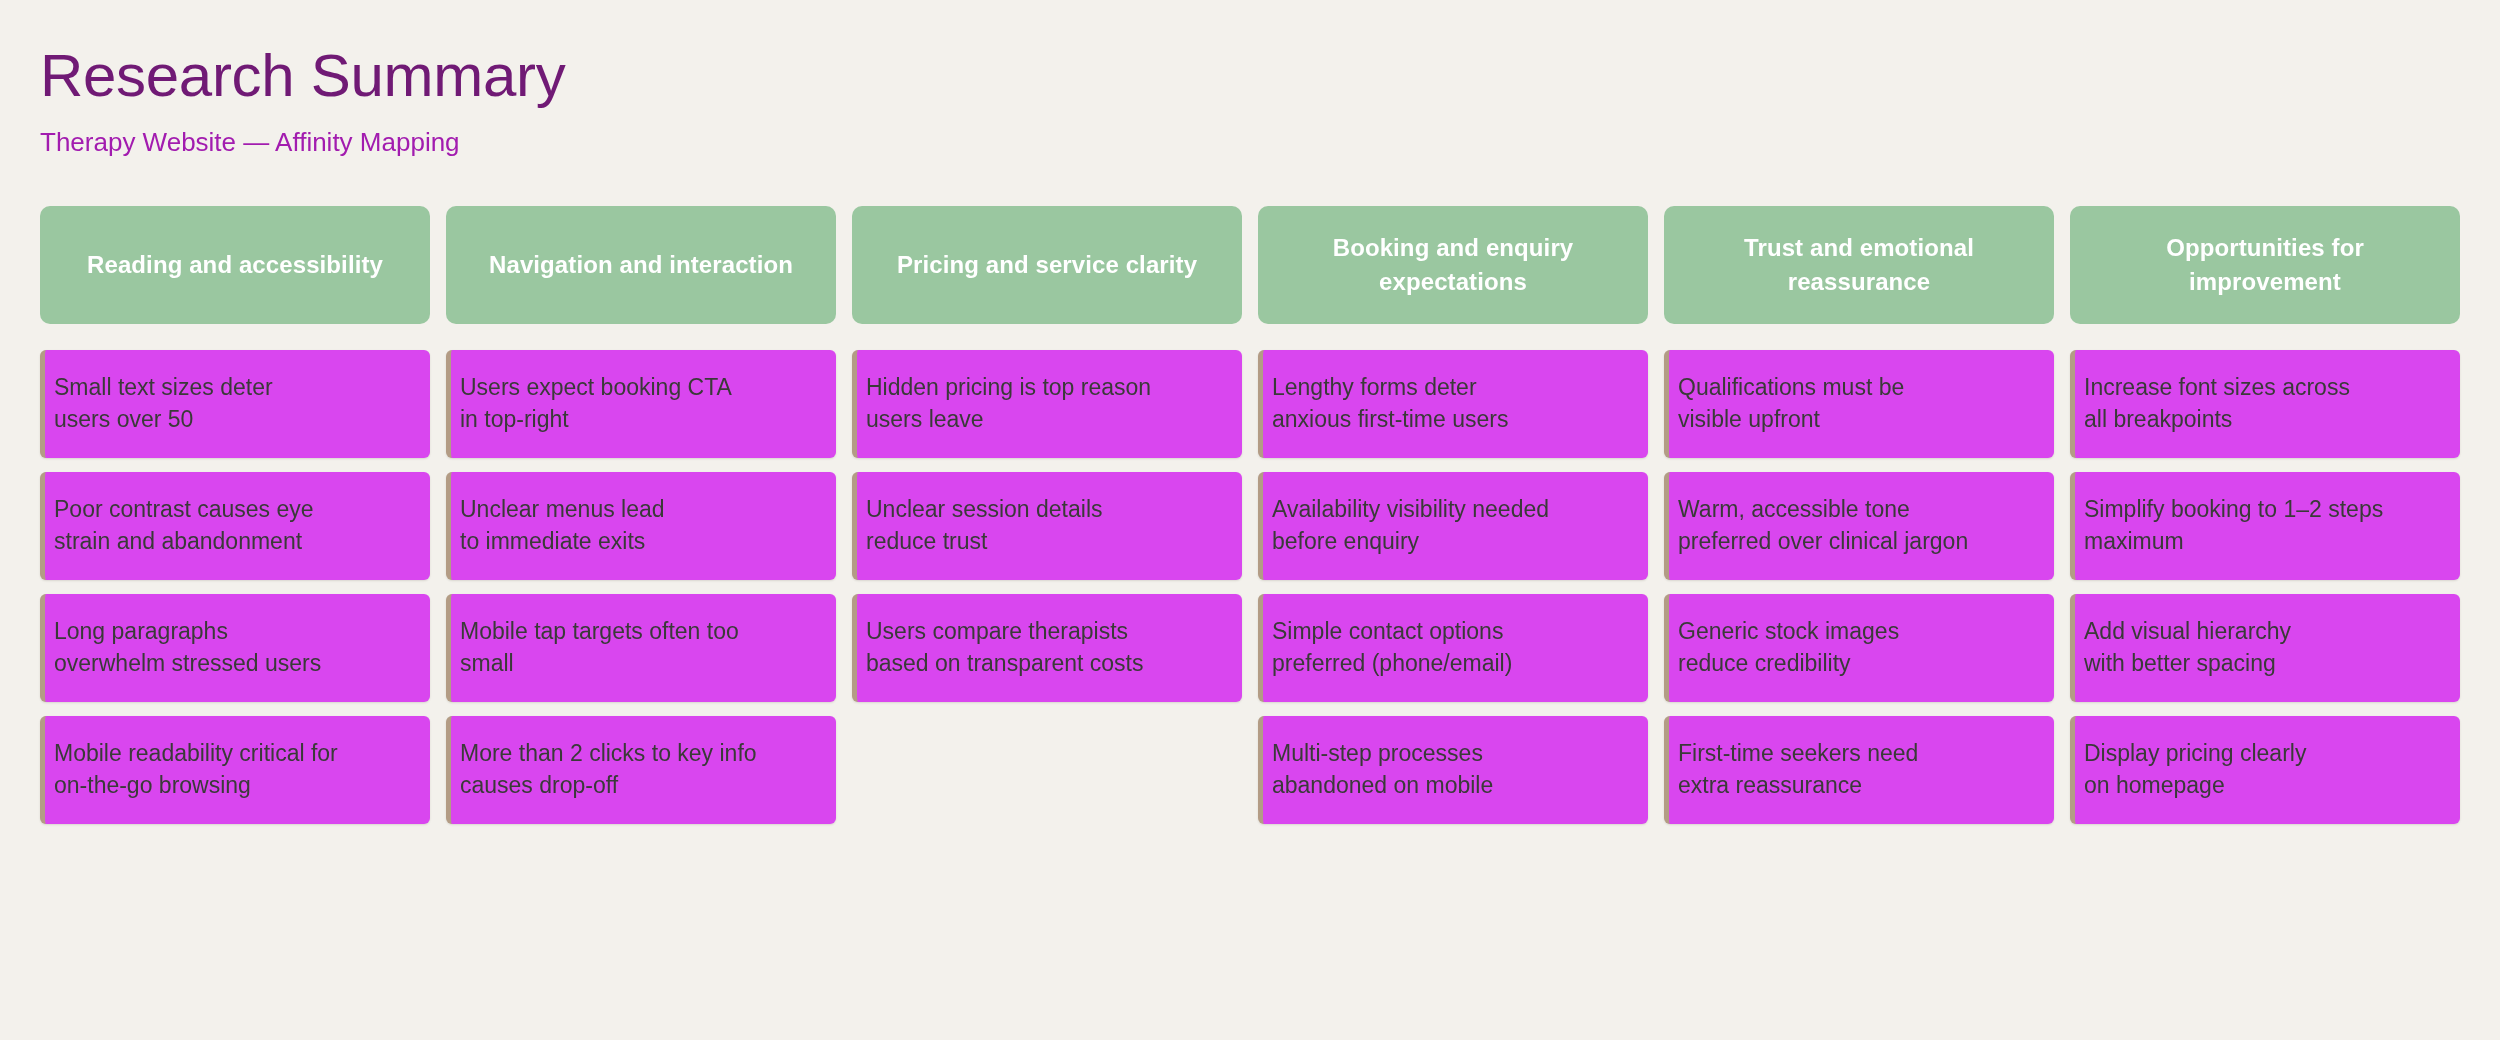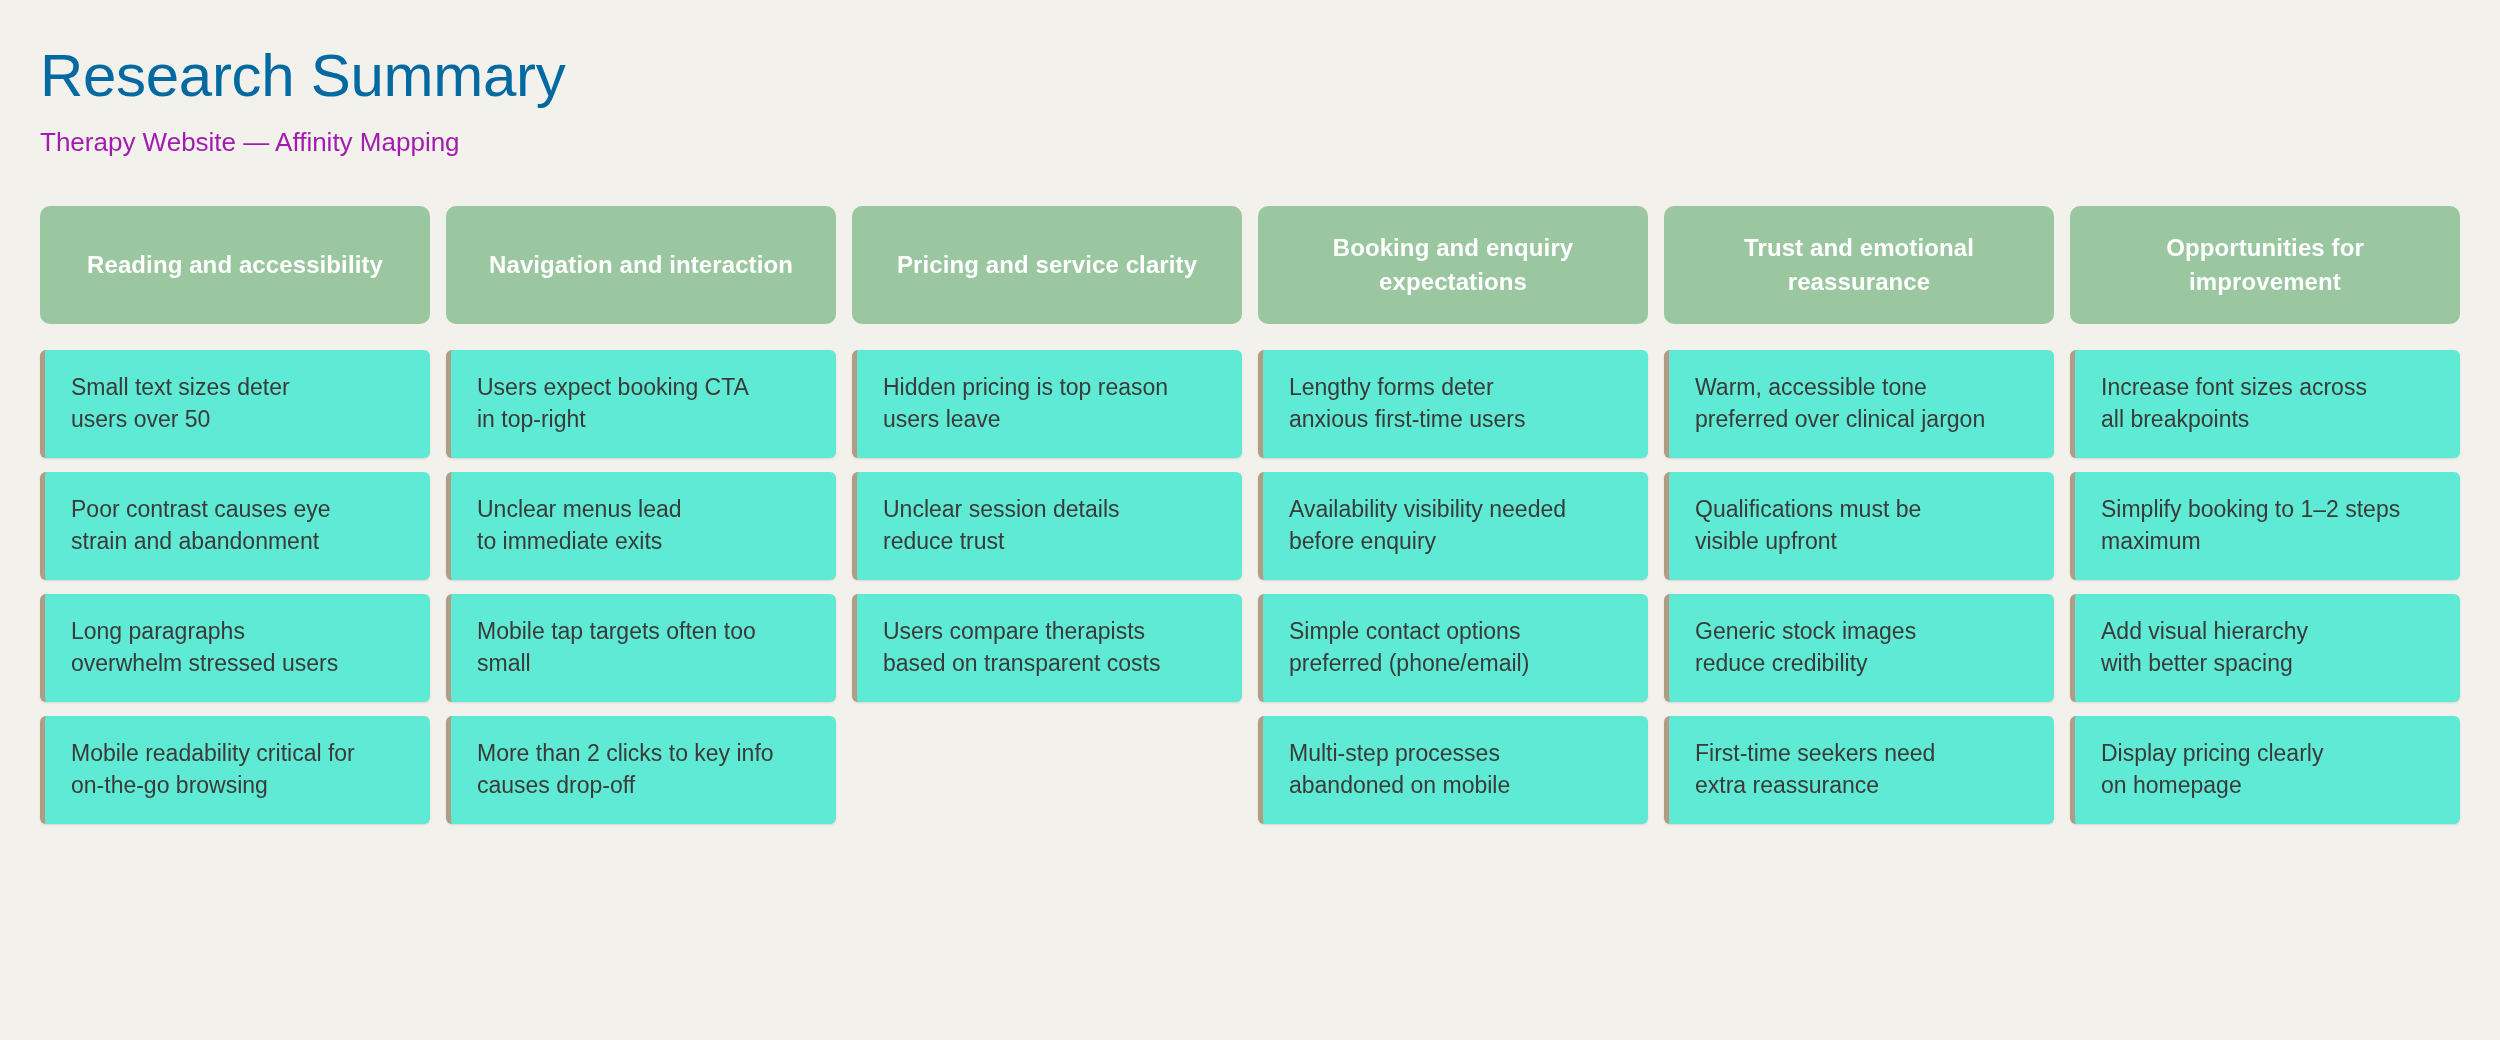--- a/index.html
+++ b/index.html
@@ -22,21 +22,21 @@
   }
 
   
   .page-header {
     padding: 44px 0 0 40px;
   }
 
   .page-title {
     font-size: 60px;
     font-weight: 400;
-    color: #0369a1;
+    color: #701a75;
     letter-spacing: -0.3px;
     line-height: 1.08;
   }
 
   .page-subtitle {
     margin-top: 18px;
     font-size: 26px;
     font-weight: 400;
     color: #a21caf;
     line-height: 1.2;
@@ -77,27 +77,27 @@
   }
 
   .cards {
     margin-top: 26px;
     display: flex;
     flex-direction: column;
     gap: 14px;
   }
 
   .note-card {
-    background: #5eead4;
+    background: #d946ef;
     border-left: 5px solid #b39c85;
     border-radius: 6px;
     min-height: 108px;
     display: flex;
     align-items: center;
-    padding: 14px 16px 14px 26px;
+    padding: 14px 16px 14px 9px;
     box-shadow: 0 1px 2px rgba(90, 80, 65, 0.16);
   }
 
   .note-card-text {
     font-size: 23px;
     line-height: 1.37;
     color: #3a3a38;
     white-space: pre-line;
   }
 </style>
@@ -199,28 +199,28 @@
 abandoned on mobile</span>
           </div>
         </div>
       </div>
       <div class="column">
         <div class="column-header">
           <span class="column-header-label">Trust and emotional reassurance</span>
         </div>
         <div class="cards">
           <div class="note-card">
+            <span class="note-card-text">Qualifications must be
+visible upfront</span>
+          </div>
+          <div class="note-card">
             <span class="note-card-text">Warm, accessible tone
 preferred over clinical jargon</span>
           </div>
           <div class="note-card">
-            <span class="note-card-text">Qualifications must be
-visible upfront</span>
-          </div>
-          <div class="note-card">
             <span class="note-card-text">Generic stock images
 reduce credibility</span>
           </div>
           <div class="note-card">
             <span class="note-card-text">First-time seekers need
 extra reassurance</span>
           </div>
         </div>
       </div>
       <div class="column">

